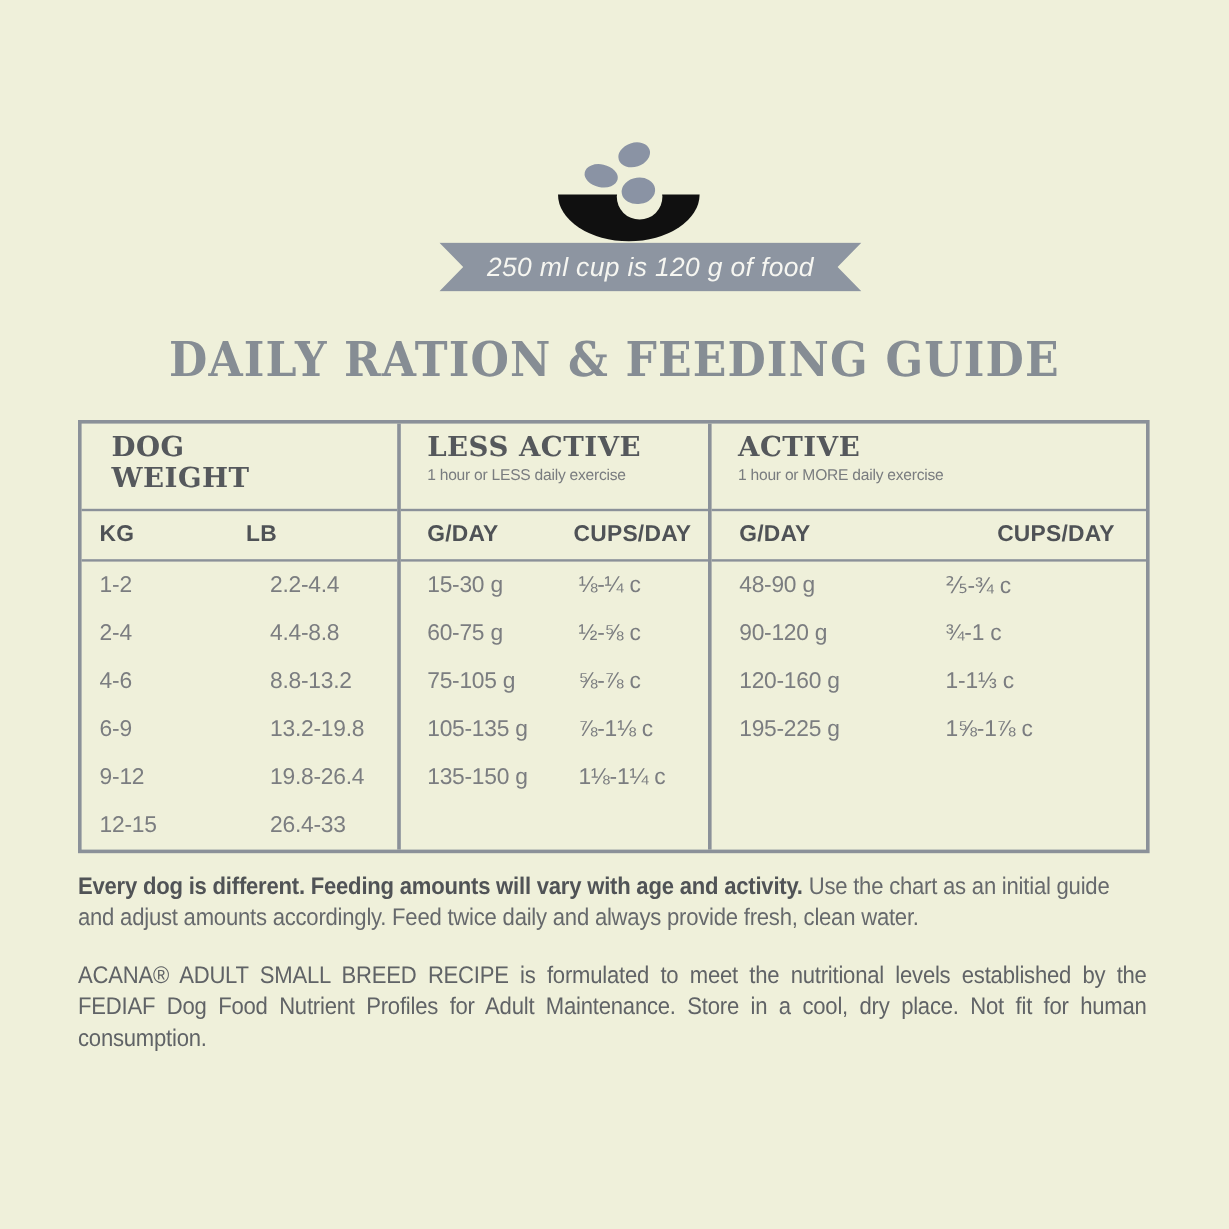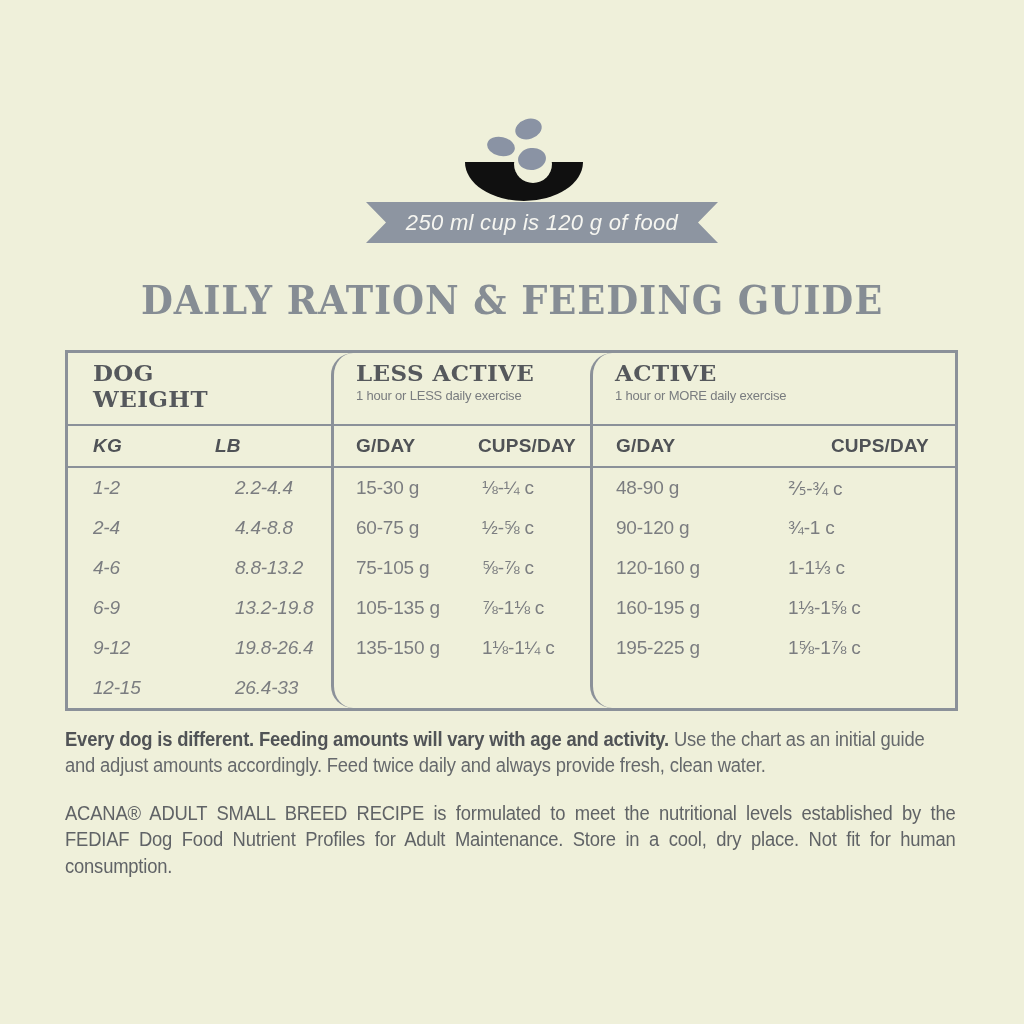--- a/index.html
+++ b/index.html
@@ -32,40 +32,40 @@
     position:absolute;left:0;right:0;top:276px;margin:0;text-align:center;
     font-family:"DejaVu Serif","Liberation Serif",serif;font-weight:bold;
     font-size:40px;letter-spacing:1px;color:#868d94;
     transform:scaleX(.92);transform-origin:50% 0;
   }
   
   .ftable{
     position:absolute;left:65px;top:350px;width:893px;height:361px;
     border:3px solid #8b9199;box-sizing:border-box;display:flex;
   }
-  .panel{display:flex;flex-direction:column;box-sizing:border-box;border-radius:22px;}
+  .panel{display:flex;flex-direction:column;box-sizing:border-box;}
   .panel-1{width:263px;}
   .panel-2{width:259px;border-left:3px solid #8b9199;}
   .panel-3{flex:1;border-left:3px solid #8b9199;}
   .panel-header{
     height:64px;border-bottom:2px solid #8b9199;box-sizing:content-box;
     padding:7px 6px 0 25px;
   }
   .panel-2 .panel-header,.panel-3 .panel-header{padding-left:22px;}
   .group-title{
     font-family:"DejaVu Serif","Liberation Serif",serif;font-weight:bold;
     font-size:23px;line-height:1.12;color:#55585c;letter-spacing:.4px;
   }
   .panel-1 .group-title{max-width:130px;}
   .group-sub{font-size:13px;color:#797c7f;margin-top:2px;letter-spacing:-.2px;}
   .panel-cols{
     height:40px;border-bottom:2px solid #8b9199;display:grid;align-items:center;
     font-weight:bold;font-size:19px;color:#4f5256;letter-spacing:.2px;
   }
-  .panel-1 .panel-cols,.panel-1 .prow{grid-template-columns:122px 1fr;padding-left:25px;font-style:italic;}
+  .panel-1 .panel-cols,.panel-1 .prow{grid-template-columns:122px 1fr;padding-left:15px;}
   .panel-2 .panel-cols,.panel-2 .prow{grid-template-columns:106px 1fr;padding-left:22px;}
   .panel-3 .panel-cols,.panel-3 .prow{grid-template-columns:152px 1fr;padding-left:23px;}
   .col-right{justify-self:end;padding-right:14px;}
   .panel-3 .col-right{padding-right:26px;}
   .panel-body{flex:1;display:grid;grid-template-rows:repeat(6,1fr);}
   .prow{display:grid;align-items:center;font-size:19px;color:#7b7d80;letter-spacing:-.2px;gap:20px;}
   
   .note{position:absolute;left:65px;width:968px;margin:0;font-size:20px;color:#66696c;
         line-height:1.32;transform:scaleX(.92);transform-origin:0 0;letter-spacing:-.2px;}
   .note-1{top:726px;}
@@ -179,24 +179,20 @@
         </div>
         <div class="prow">
           <span>90-120 g</span>
           <span>¾-1 c</span>
         </div>
         <div class="prow">
           <span>120-160 g</span>
           <span>1-1⅓ c</span>
         </div>
         <div class="prow">
-          <span>160-195 g</span>
-          <span>1⅓-1⅝ c</span>
-        </div>
-        <div class="prow">
           <span>195-225 g</span>
           <span>1⅝-1⅞ c</span>
         </div>
       </div>
     </div>
 
   </div>
 
   <p class="note note-1">
     <strong>Every dog is different. Feeding amounts will vary with age and activity.</strong><span> Use the chart as an initial guide and adjust amounts accordingly. Feed twice daily and always provide fresh, clean water.</span>

